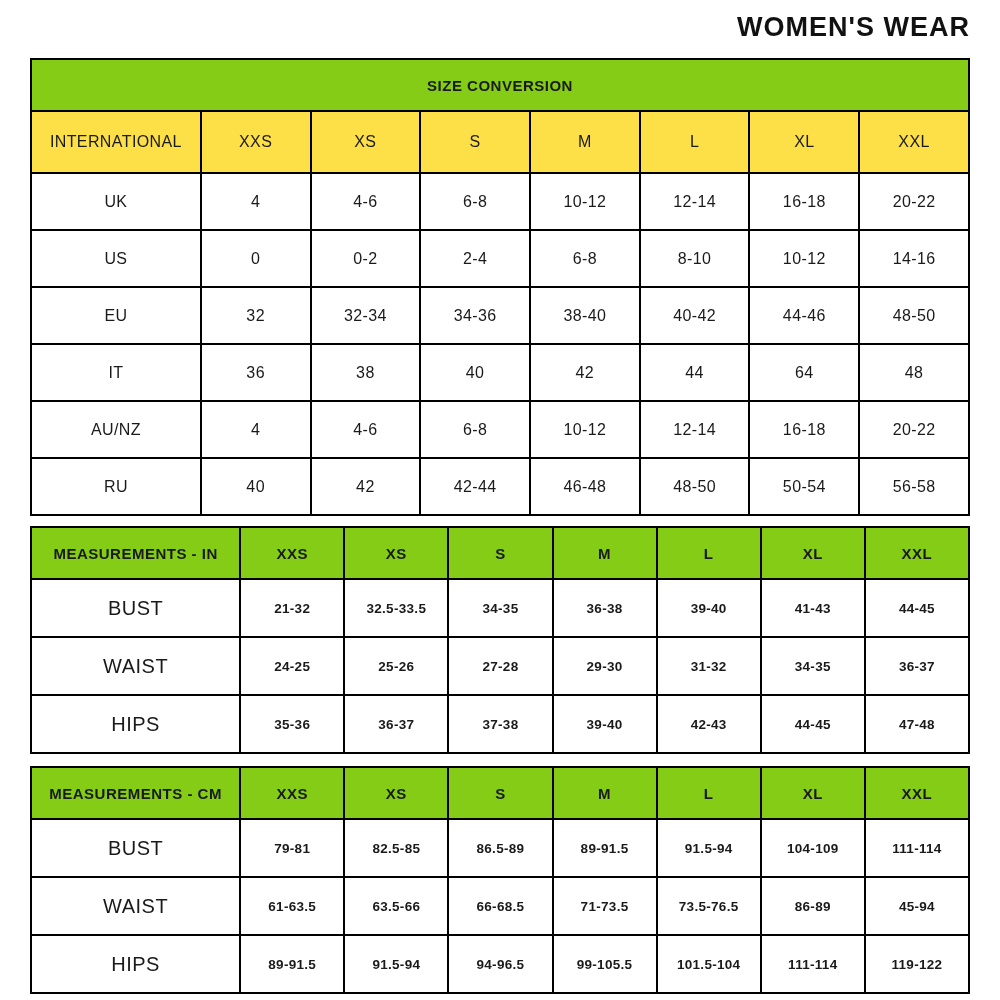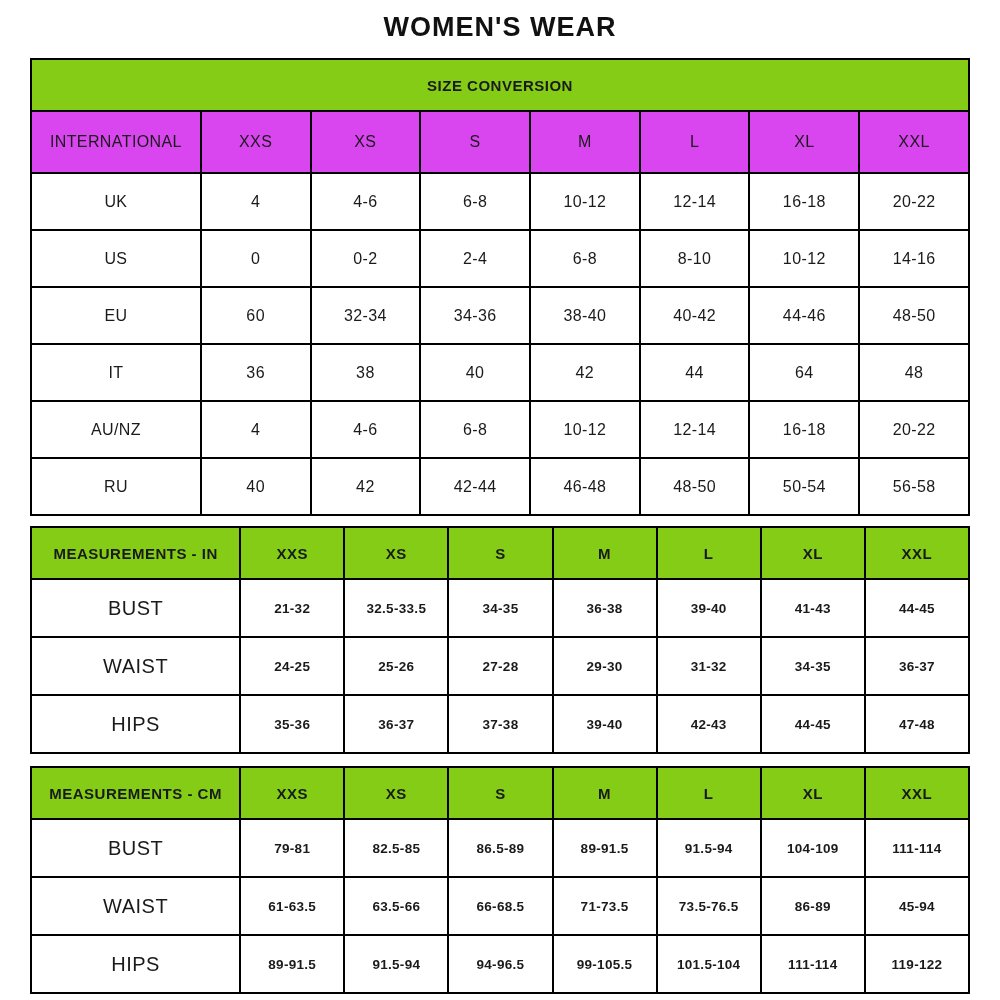--- a/index.html
+++ b/index.html
@@ -10,21 +10,21 @@
     font-family: "Liberation Sans", sans-serif;
     color: #1a1a1a;
   }
   .page {
     width: 940px;
     margin: 0 auto;
     padding-top: 12px;
   }
   .page-title {
     margin: 0 0 15px 0;
-    text-align: center;
+    text-align: right;
     font-size: 27px;
     font-weight: 700;
     letter-spacing: 1px;
     color: #111111;
   }
   table.tbl {
     width: 100%;
     border-collapse: collapse;
     table-layout: fixed;
   }
@@ -39,21 +39,21 @@
   .tbl-in { margin-bottom: 12px; padding-left: 47px; }
 
   
   .band {
     background: #84cc16;
     font-weight: 700;
     font-size: 15px;
     letter-spacing: 0.5px;
   }
   .conv-title-cell { height: 50px; font-size: 15px; }
-  .conv-header-row td { height: 60px; font-size: 16px; font-weight: 500; letter-spacing: 0.4px; background: #d946ef; }
+  .conv-header-row td { height: 60px; font-size: 16px; font-weight: 500; letter-spacing: 0.4px; background: #fde047; }
   .conv-data-row td { height: 55px; font-size: 16px; font-weight: 500; letter-spacing: 0.4px; background: #ffffff; }
 
   .meas-header-row td { height: 50px; }
   .meas-data-row td { height: 56px; background: #ffffff; }
   .meas-label { font-size: 20px; font-weight: 500; letter-spacing: 0.5px; }
   .meas-value { font-size: 13.5px; font-weight: 700; letter-spacing: 0.3px; }
 </style>
 </head>
 <body>
 
@@ -101,21 +101,21 @@
           <td>0</td>
           <td>0-2</td>
           <td>2-4</td>
           <td>6-8</td>
           <td>8-10</td>
           <td>10-12</td>
           <td>14-16</td>
         </tr>
         <tr class="conv-data-row">
           <td>EU</td>
-          <td>60</td>
+          <td>32</td>
           <td>32-34</td>
           <td>34-36</td>
           <td>38-40</td>
           <td>40-42</td>
           <td>44-46</td>
           <td>48-50</td>
         </tr>
         <tr class="conv-data-row">
           <td>IT</td>
           <td>36</td>

